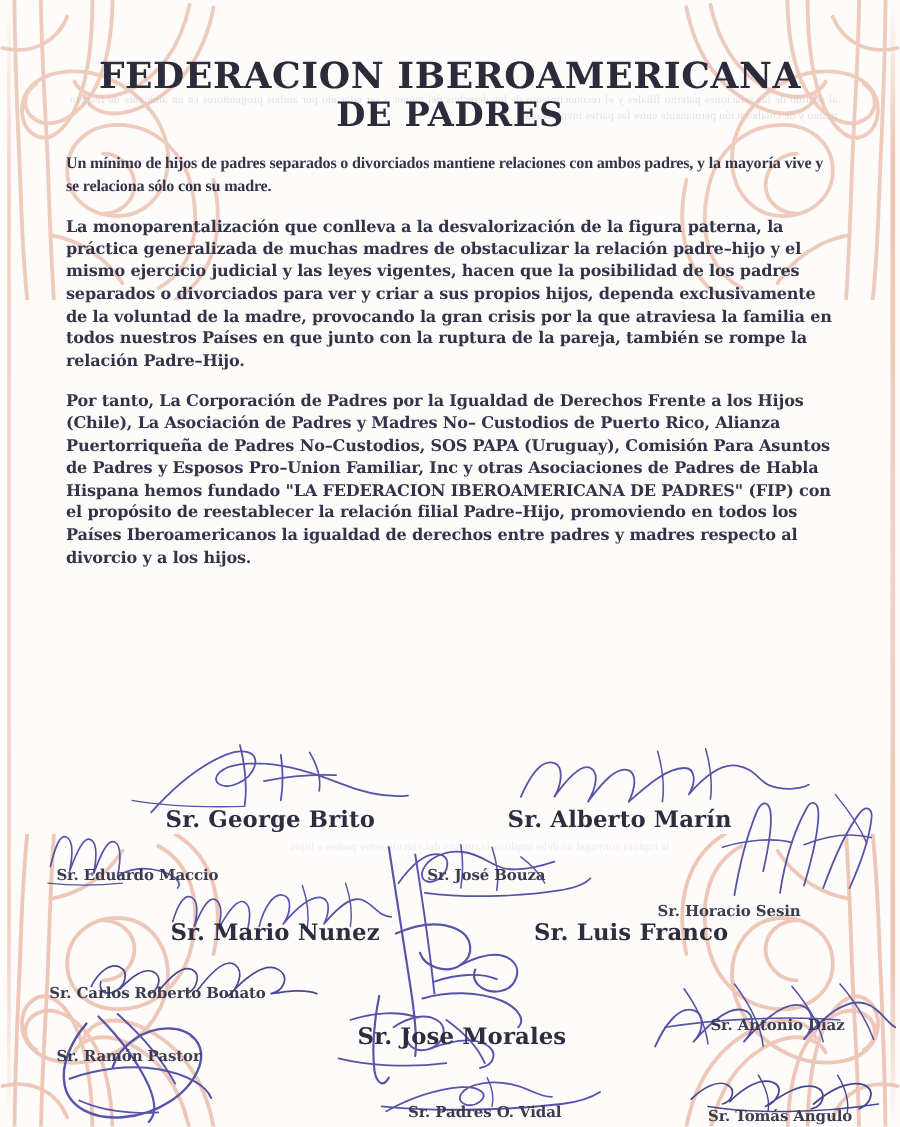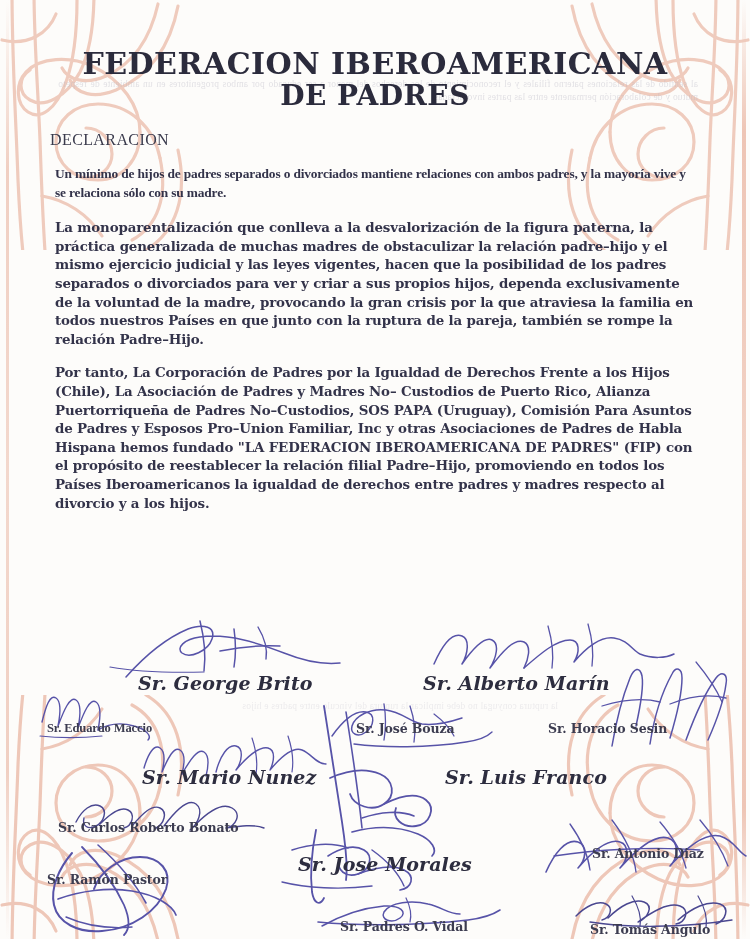--- a/index.html
+++ b/index.html
@@ -78,21 +78,21 @@
 
   
   .sig-area{position:relative;height:285px;margin-top:6px;}
   .nm{
     position:absolute;
     font-family:"DejaVu Serif", serif;
     font-weight:bold;
     color:#2d2d3f;
     white-space:nowrap;
   }
-  .nm.big{font-size:19px;letter-spacing:.1px;font-style:italic;}
+  .nm.big{font-size:19px;letter-spacing:.1px;}
   .nm.small{font-size:12.5px;font-weight:bold;letter-spacing:-.1px;color:#3c3c50;}
 
   
   .ink{position:absolute;z-index:4;pointer-events:none;}
   .ink svg{display:block;overflow:visible;}
   .ink path, .ink polyline{
     fill:none;
     stroke:#5753a8;
     stroke-linecap:round;
     stroke-linejoin:round;
@@ -188,21 +188,20 @@
   <div class="ghost ghost-top">al sentido de las relaciones paterno filiales y el reconocimiento de los derechos del menor a ser educado por ambos progenitores en un ambiente de respeto mutuo y de colaboración permanente entre las partes involucradas</div>
   <div class="ghost ghost-mid">la ruptura conyugal no debe implicar la ruptura del vínculo entre padres e hijos</div>
 
   <div id="content">
 
     <div class="title">
       <span class="l1">FEDERACION IBEROAMERICANA</span>
       <span class="l2">DE PADRES</span>
     </div>
 
-    <div class="decl">DECLARACION</div>
 
     <div class="body-text">
       <p class="p1">Un mínimo de hijos de padres separados o divorciados mantiene relaciones con ambos padres, y la mayoría vive y se relaciona sólo con su madre.</p>
       <p>La monoparentalización que conlleva a la desvalorización de la figura paterna, la práctica generalizada de muchas madres de obstaculizar la relación padre–hijo y el mismo ejercicio judicial y las leyes vigentes, hacen que la posibilidad de los padres separados o divorciados para ver y criar a sus propios hijos, dependa exclusivamente de la voluntad de la madre, provocando la gran crisis por la que atraviesa la familia en todos nuestros Países en que junto con la ruptura de la pareja, también se rompe la relación Padre–Hijo.</p>
       <p>Por tanto,  La Corporación de Padres por la Igualdad de Derechos Frente a los Hijos (Chile),  La Asociación de Padres y Madres No– Custodios de Puerto Rico,  Alianza Puertorriqueña de Padres No–Custodios,  SOS PAPA (Uruguay), Comisión Para Asuntos de Padres y Esposos Pro–Union Familiar, Inc y otras Asociaciones de Padres de Habla Hispana hemos fundado "LA FEDERACION IBEROAMERICANA DE PADRES" (FIP) con el propósito de reestablecer la relación filial Padre–Hijo,  promoviendo en todos los Países Iberoamericanos la igualdad de derechos entre padres y madres respecto al divorcio y a los hijos.</p>
     </div>
   </div>
 
   <div class="ink" style="left:108px;top:615px;">
     <svg width="250" height="70" viewBox="0 0 250 70">
@@ -332,24 +331,24 @@
       <path d="M60 0 C66 10 70 20 68 30" stroke-width="1.2"></path>
       <path d="M126 0 C132 10 136 20 134 32" stroke-width="1.2"></path>
       <path d="M18 26 C54 32 110 32 160 24" stroke-width="1.3"></path>
     </svg>
   </div>
 
   <div class="sig-area" id="sig-area"></div>
 
 <div class="nm big" style="position: absolute; left: 138px; top: 672px; z-index: 5;">Sr. George Brito</div>
     <div class="nm big" style="position: absolute; left: 423px; top: 672px; z-index: 5;">Sr. Alberto Marín</div>
-    <div class="nm small" style="position: absolute; left: 47px; top: 721px; z-index: 5; font-family: Liberation Serif, serif;">Sr. Eduardo Maccio</div>
+    <div class="nm small" style="position: absolute; left: 47px; top: 721px; z-index: 5;">Sr. Eduardo Maccio</div>
     <div class="nm small" style="position: absolute; left: 356px; top: 721px; z-index: 5;">Sr. José Bouza</div>
-    <div class="nm small" style="position: absolute; left: 548px; top: 721px; z-index: 5;">Sr. Horacio Sesin</div>
+    <div class="nm small" style="position: absolute; left: 548px; top: 751px; z-index: 5;">Sr. Horacio Sesin</div>
     <div class="nm big" style="position: absolute; left: 445px; top: 766px; z-index: 5;">Sr. Luis Franco</div>
     <div class="nm big" style="position: absolute; left: 142px; top: 766px; z-index: 5;">Sr. Mario Nunez</div>
-    <div class="nm small" style="position: absolute; left: 58px; top: 820px; z-index: 5;">Sr. Carlos Roberto Bonato</div>
+    <div class="nm small" style="position: absolute; left: 41px; top: 820px; z-index: 5;">Sr. Carlos Roberto Bonato</div>
     <div class="nm small" style="position: absolute; left: 592px; top: 846px; z-index: 5;">Sr. Antonio Diaz</div>
     <div class="nm big" style="position: absolute; left: 298px; top: 853px; z-index: 5;">Sr. Jose Morales</div>
     <div class="nm small" style="position: absolute; left: 47px; top: 872px; z-index: 5;">Sr. Ramón Pastor</div>
     <div class="nm small" style="position: absolute; left: 340px; top: 919px; z-index: 5;">Sr. Padres O. Vidal</div>
     <div class="nm small" style="position: absolute; left: 590px; top: 922px; z-index: 5;">Sr. Tomás Angulo</div>
   </div>
 
 </body></html>

